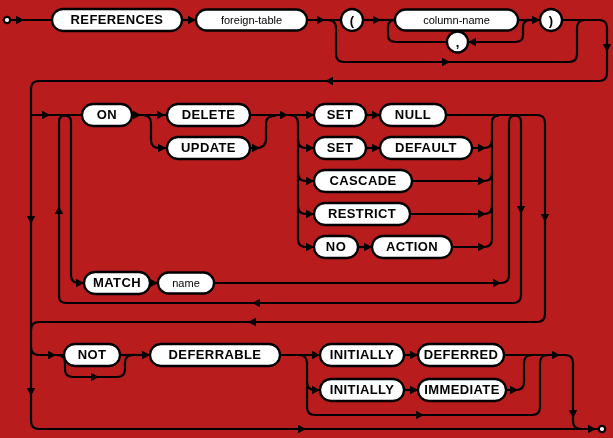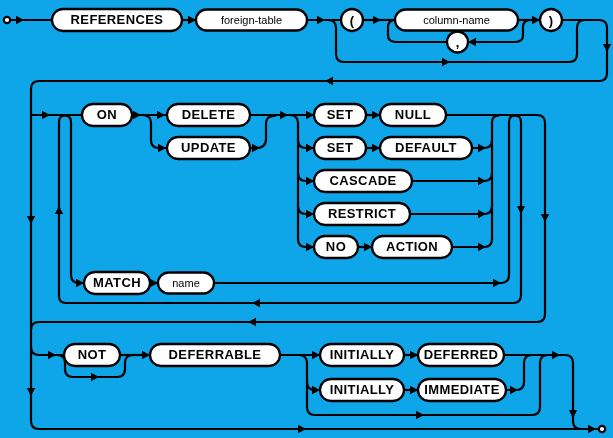--- a/index.html
+++ b/index.html
@@ -1,16 +1,16 @@
 <!DOCTYPE html>
 <html><head>
 <meta charset="utf-8">
 <style>
   html,body{margin:0;padding:0;background:#ffffff;}
-  .stage{width:613px;height:438px;position:relative;background:#0ea5e9;}
+  .stage{width:613px;height:438px;position:relative;background:#b91c1c;}
   .ln{fill:none;stroke:#000;stroke-width:2.2;stroke-linecap:butt;}
   .bubble{fill:#fff;stroke:#000;stroke-width:2.3;}
   .term{fill:#fff;stroke:#000;stroke-width:2.2;}
   .ah{fill:#000;stroke:none;}
   .kw{font:bold 13px "Liberation Sans",sans-serif;letter-spacing:.4px;text-anchor:middle;fill:#000;}
   .nt{font:11px "Liberation Sans",sans-serif;text-anchor:middle;fill:#000;}
   .pn{font:bold 13px "Liberation Sans",sans-serif;text-anchor:middle;fill:#000;}
 </style>
 </head>
 <body>

